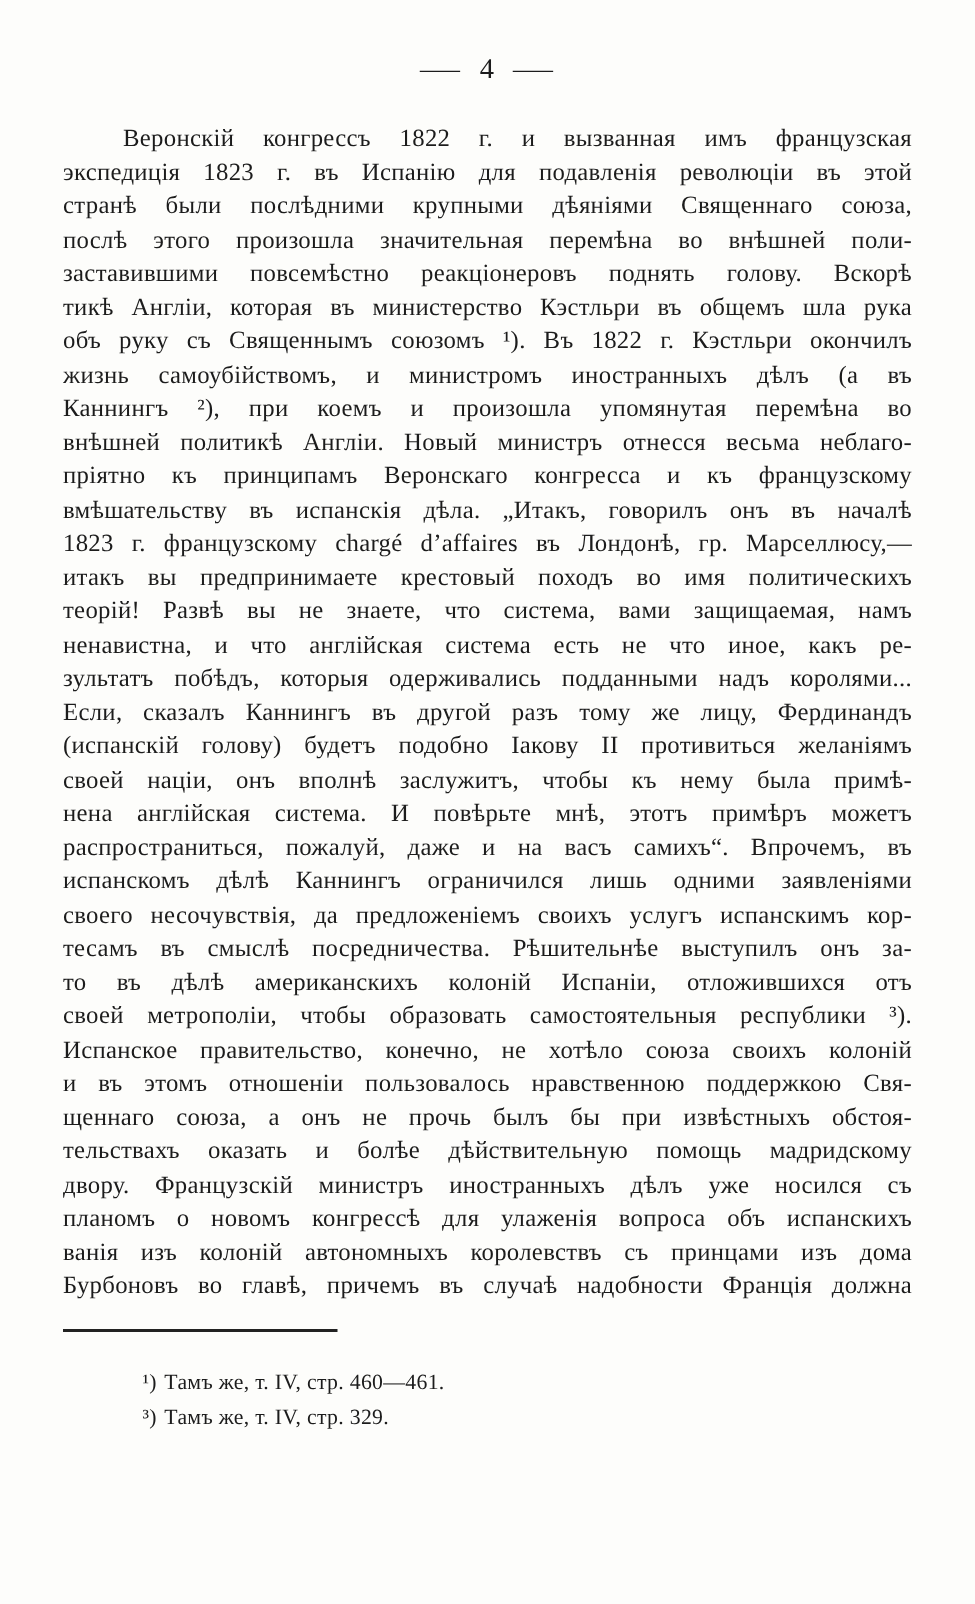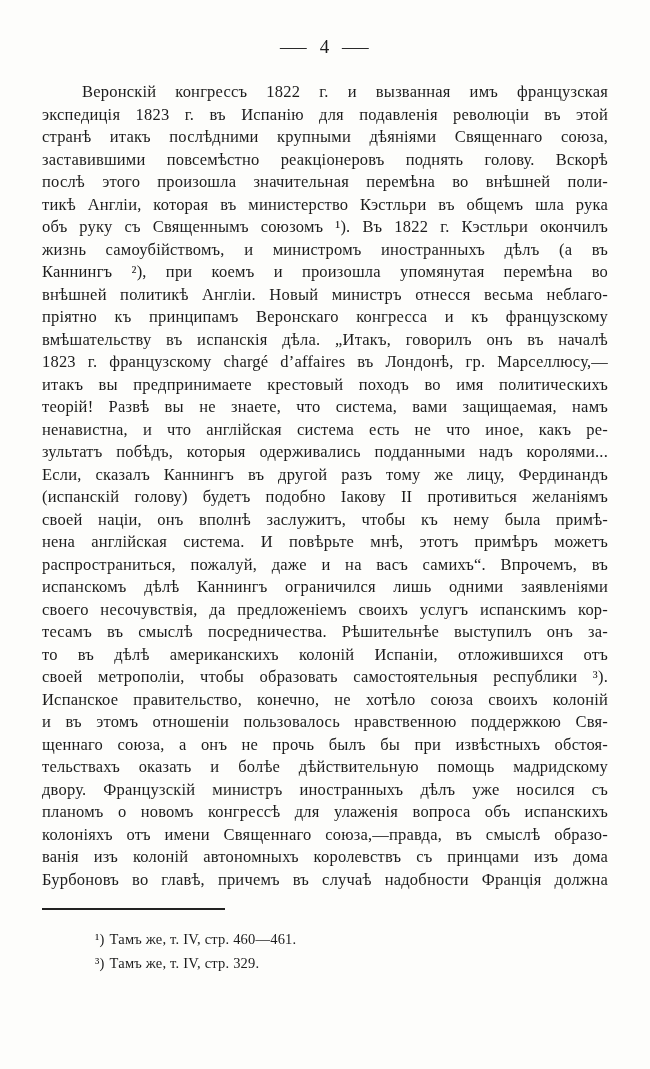--- a/index.html
+++ b/index.html
@@ -49,21 +49,21 @@
   .ln.indent {
     text-indent: 40px;
   }
   .fnrule {
     border: none;
     border-top: 2px solid #222;
     width: 183px;
     margin: 17px 0 0 0;
   }
   .footnotes {
-    margin-top: 18px;
+    margin-top: 23px;
   }
   .fn {
     font-size: 14.5px;
     line-height: 23.5px;
     height: 23.5px;
     padding-left: 53px;
     letter-spacing: 0.2px;
     white-space: nowrap;
   }
   .fn .marker {
@@ -75,23 +75,23 @@
 
 <div class="page">
 
   <div class="header">
     <span class="dash">—</span><span>4</span><span class="dash">—</span>
   </div>
 
   <div class="body-text">
     <div class="ln indent">Веронскій конгрессъ 1822 г. и вызванная имъ французская</div>
     <div class="ln">экспедиція 1823 г. въ Испанію для подавленія революціи въ этой</div>
-    <div class="ln">странѣ итакъ послѣдними крупными дѣяніями Священнаго союза,</div>
+    <div class="ln">странѣ были послѣдними крупными дѣяніями Священнаго союза,</div>
+    <div class="ln">послѣ этого произошла значительная перемѣна во внѣшней поли-</div>
     <div class="ln">заставившими повсемѣстно реакціонеровъ поднять голову. Вскорѣ</div>
-    <div class="ln">послѣ этого произошла значительная перемѣна во внѣшней поли-</div>
     <div class="ln">тикѣ Англіи, которая въ министерство Кэстльри въ общемъ шла рука</div>
     <div class="ln">объ руку съ Священнымъ союзомъ ¹). Въ 1822 г. Кэстльри окончилъ</div>
     <div class="ln">жизнь самоубійствомъ, и министромъ иностранныхъ дѣлъ (а въ</div>
     <div class="ln">Каннингъ ²), при коемъ и произошла упомянутая перемѣна во</div>
     <div class="ln">внѣшней политикѣ Англіи. Новый министръ отнесся весьма неблаго-</div>
     <div class="ln">пріятно къ принципамъ Веронскаго конгресса и къ французскому</div>
     <div class="ln">вмѣшательству въ испанскія дѣла. „Итакъ, говорилъ онъ въ началѣ</div>
     <div class="ln">1823 г. французскому chargé d’affaires въ Лондонѣ, гр. Марселлюсу,—</div>
     <div class="ln">итакъ вы предпринимаете крестовый походъ во имя политическихъ</div>
     <div class="ln">теорій! Развѣ вы не знаете, что система, вами защищаемая, намъ</div>
@@ -106,21 +106,20 @@
     <div class="ln">своего несочувствія, да предложеніемъ своихъ услугъ испанскимъ кор-</div>
     <div class="ln">тесамъ въ смыслѣ посредничества. Рѣшительнѣе выступилъ онъ за-</div>
     <div class="ln">то въ дѣлѣ американскихъ колоній Испаніи, отложившихся отъ</div>
     <div class="ln">своей метрополіи, чтобы образовать самостоятельныя республики ³).</div>
     <div class="ln">Испанское правительство, конечно, не хотѣло союза своихъ колоній</div>
     <div class="ln">и въ этомъ отношеніи пользовалось нравственною поддержкою Свя-</div>
     <div class="ln">щеннаго союза, а онъ не прочь былъ бы при извѣстныхъ обстоя-</div>
     <div class="ln">тельствахъ оказать и болѣе дѣйствительную помощь мадридскому</div>
     <div class="ln">двору. Французскій министръ иностранныхъ дѣлъ уже носился съ</div>
     <div class="ln">планомъ о новомъ конгрессѣ для улаженія вопроса объ испанскихъ</div>
-    <div class="ln">колоніяхъ отъ имени Священнаго союза,—правда, въ смыслѣ образо-</div>
     <div class="ln">ванія изъ колоній автономныхъ королевствъ съ принцами изъ дома</div>
     <div class="ln">Бурбоновъ во главѣ, причемъ въ случаѣ надобности Франція должна</div>
   </div>
 
   <hr class="fnrule">
 
   <div class="footnotes">
     <div class="fn">
       <span class="marker">¹)</span><span>Тамъ же, т. IV, стр. 460—461.</span>
     </div>

